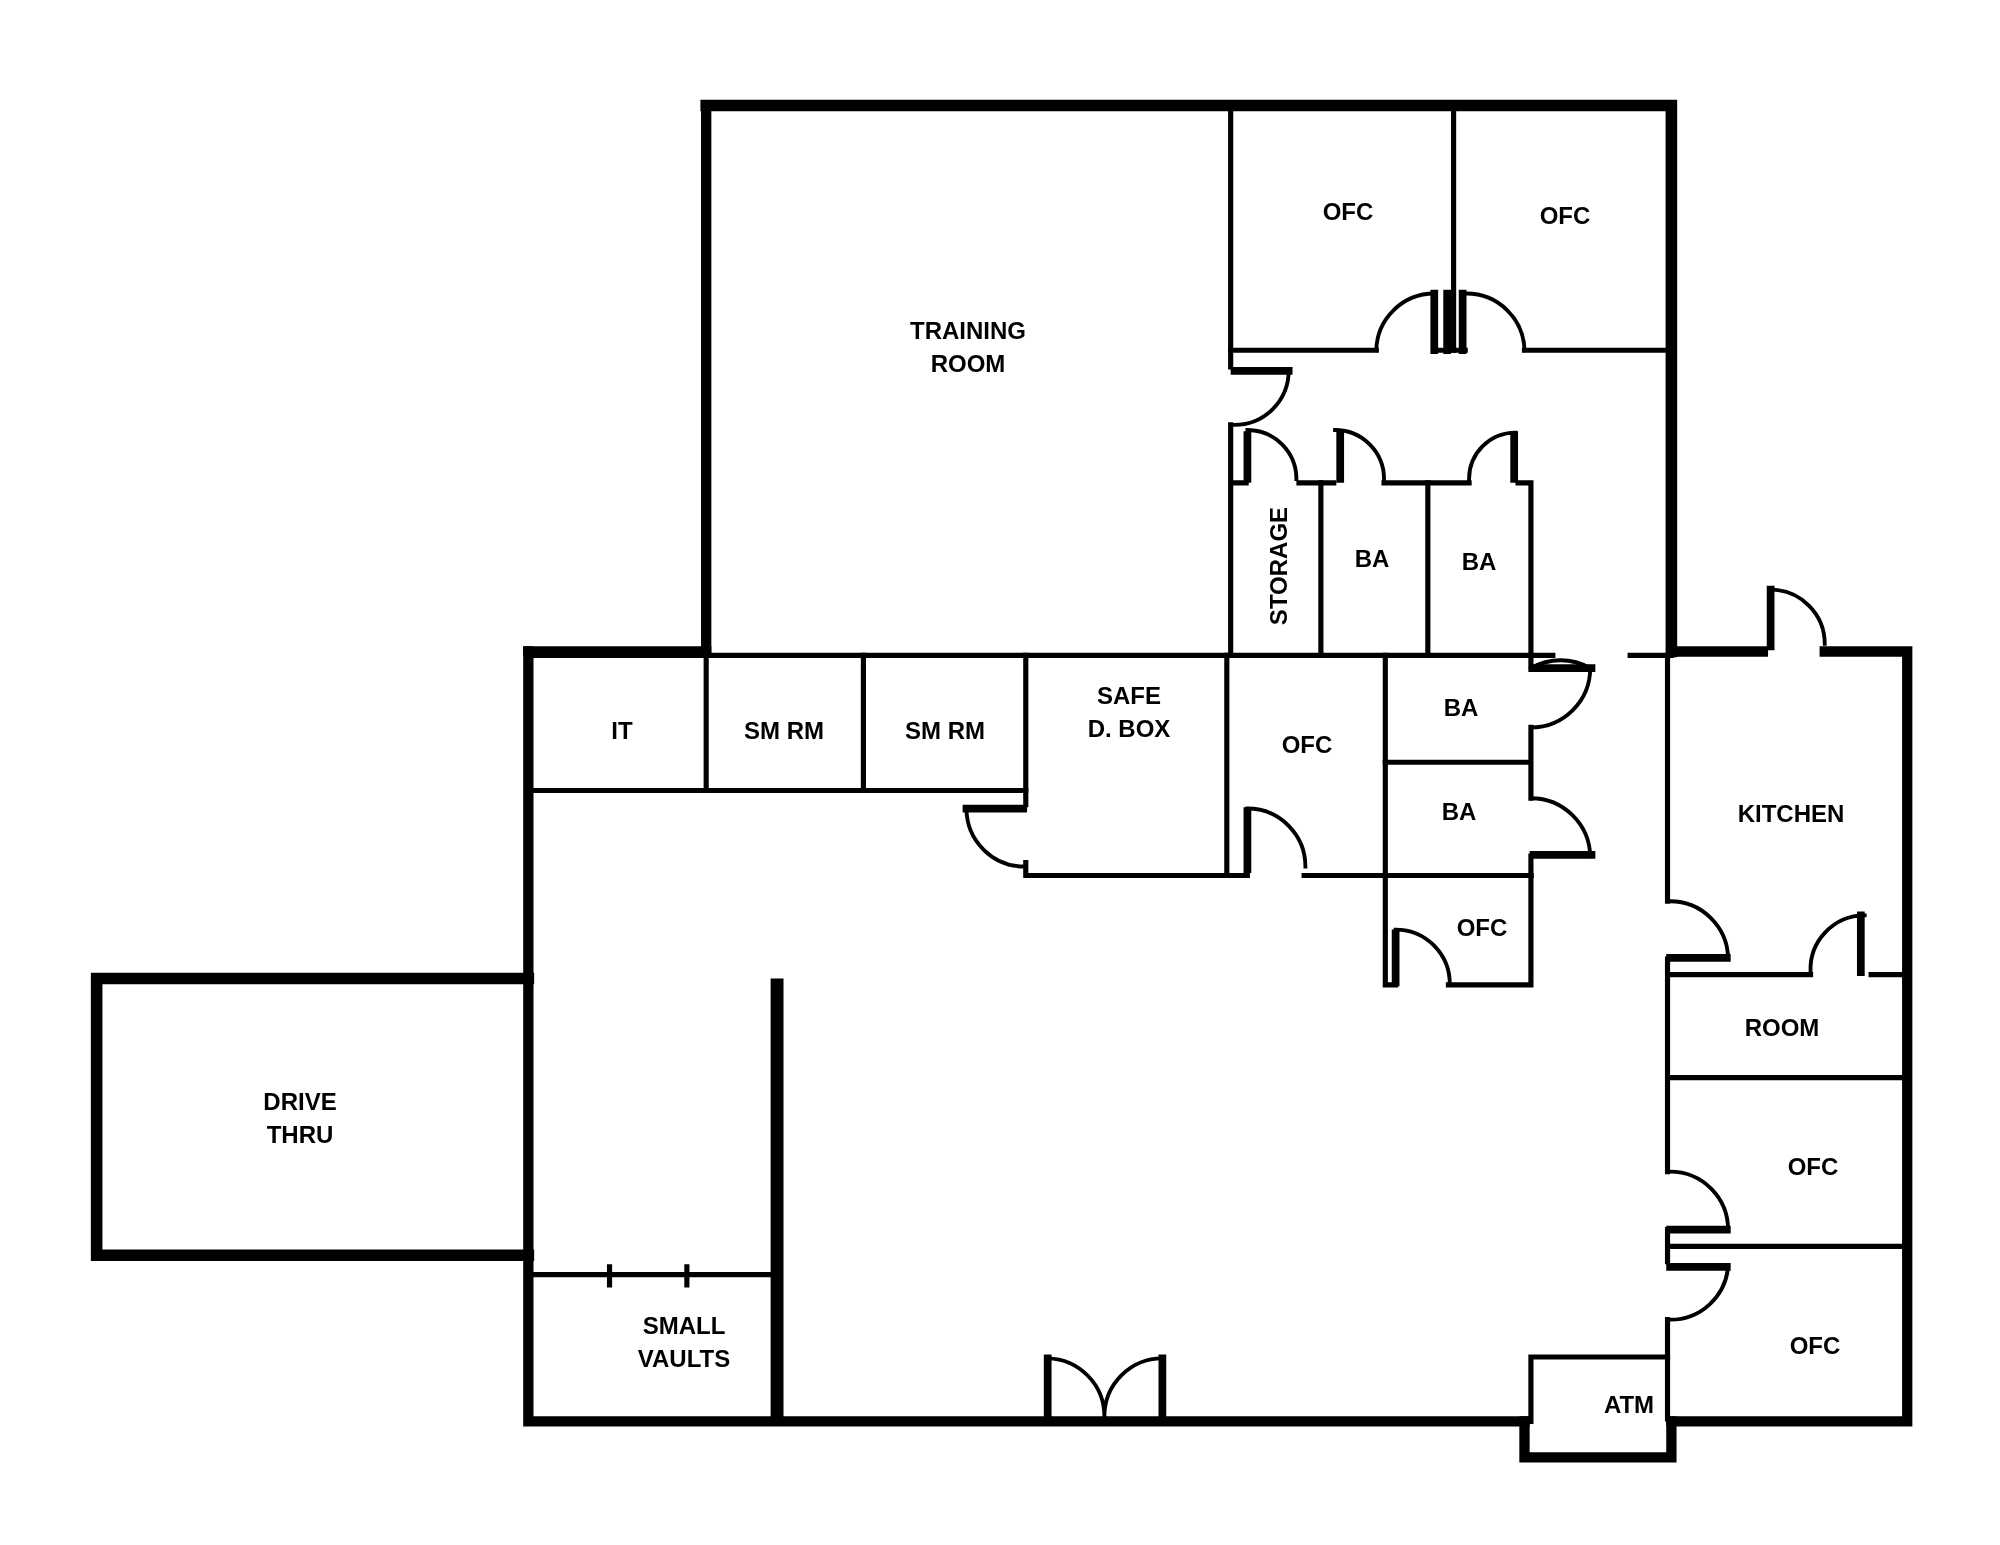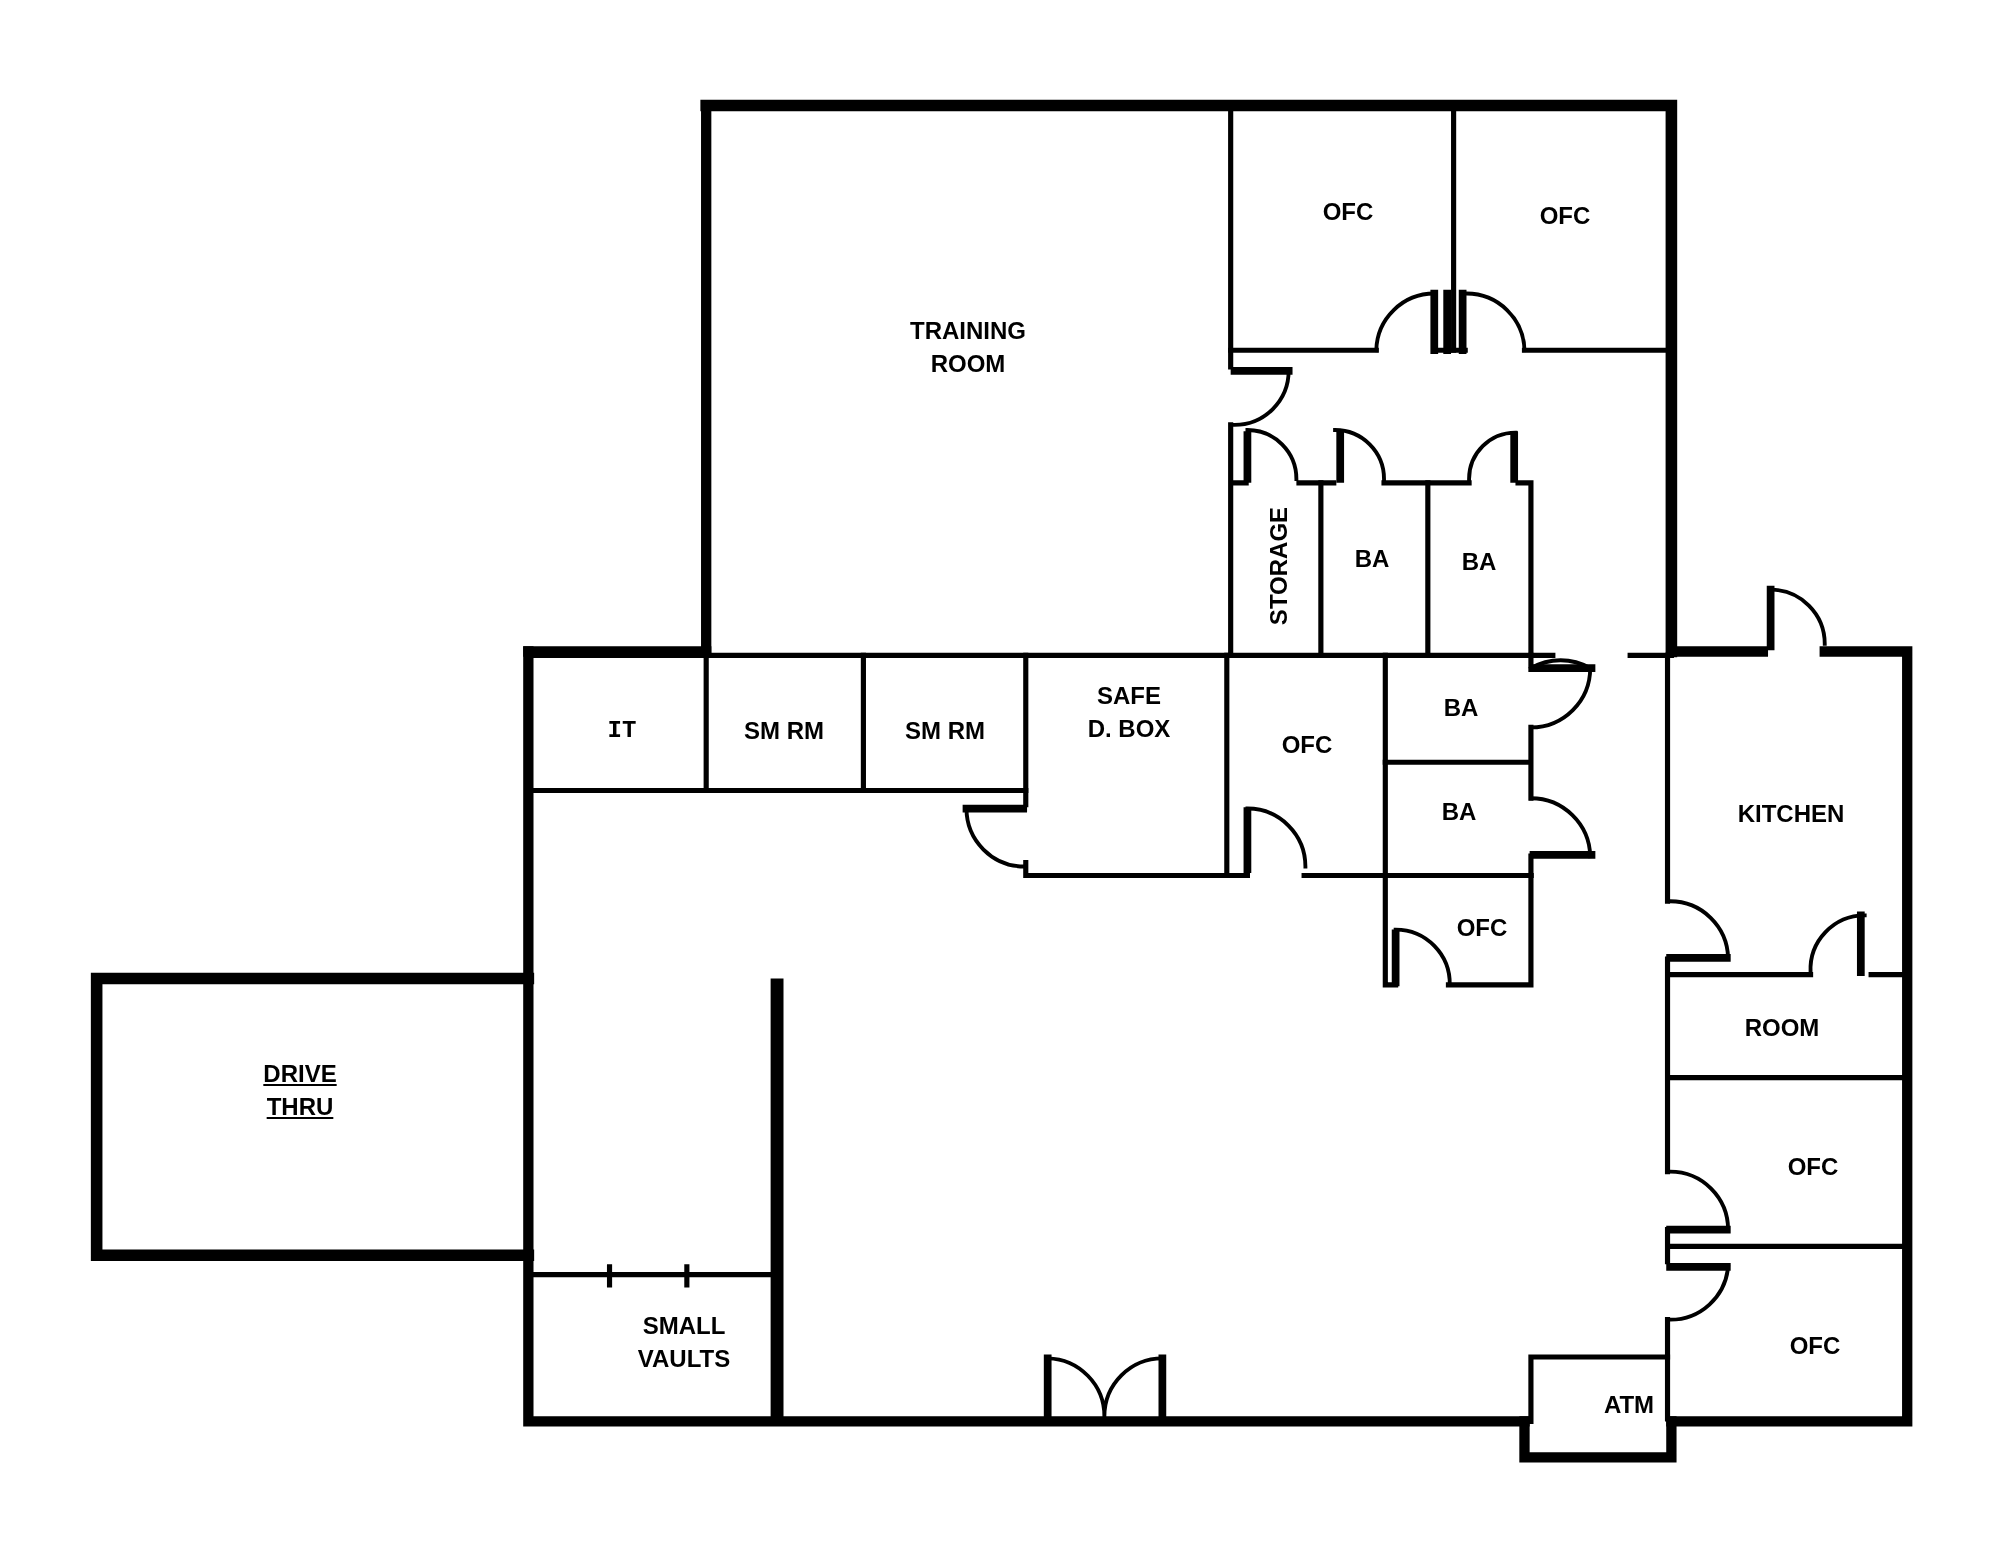--- a/index.html
+++ b/index.html
@@ -72,31 +72,31 @@
     </g>
   </svg>
 
   <div class="lbl" style="left:968px;top:347px;">TRAINING
 ROOM</div>
   <div class="lbl" style="left:1348px;top:211px;">OFC</div>
   <div class="lbl" style="left:1565px;top:215px;">OFC</div>
   <div class="lbl rot" style="left:1278px;top:566px;">STORAGE</div>
   <div class="lbl" style="left:1372px;top:558px;">BA</div>
   <div class="lbl" style="left:1479px;top:561px;">BA</div>
-  <div class="lbl" style="left:622px;top:730px;font-family:Liberation Mono, monospace;">IT</div>
+  <div class="lbl" style="left:622px;top:730px;">IT</div>
   <div class="lbl" style="left:784px;top:730px;">SM RM</div>
   <div class="lbl" style="left:945px;top:730px;">SM RM</div>
   <div class="lbl" style="left:1129px;top:712px;">SAFE
 D. BOX</div>
   <div class="lbl" style="left:1307px;top:744px;">OFC</div>
   <div class="lbl" style="left:1461px;top:707px;">BA</div>
   <div class="lbl" style="left:1459px;top:811px;">BA</div>
   <div class="lbl" style="left:1482px;top:927px;">OFC</div>
   <div class="lbl" style="left:1791px;top:813px;">KITCHEN</div>
   <div class="lbl" style="left:1782px;top:1027px;">ROOM</div>
   <div class="lbl" style="left:1813px;top:1166px;">OFC</div>
   <div class="lbl" style="left:1815px;top:1345px;">OFC</div>
-  <div class="lbl" style="left:300px;top:1090px;text-decoration:underline;">DRIVE
+  <div class="lbl" style="left:300px;top:1118px;">DRIVE
 THRU</div>
   <div class="lbl" style="left:684px;top:1342px;">SMALL
 VAULTS</div>
   <div class="lbl" style="left:1597px;top:1404px;margin-left:32px;">ATM</div>
 </div>
 
 </body></html>

